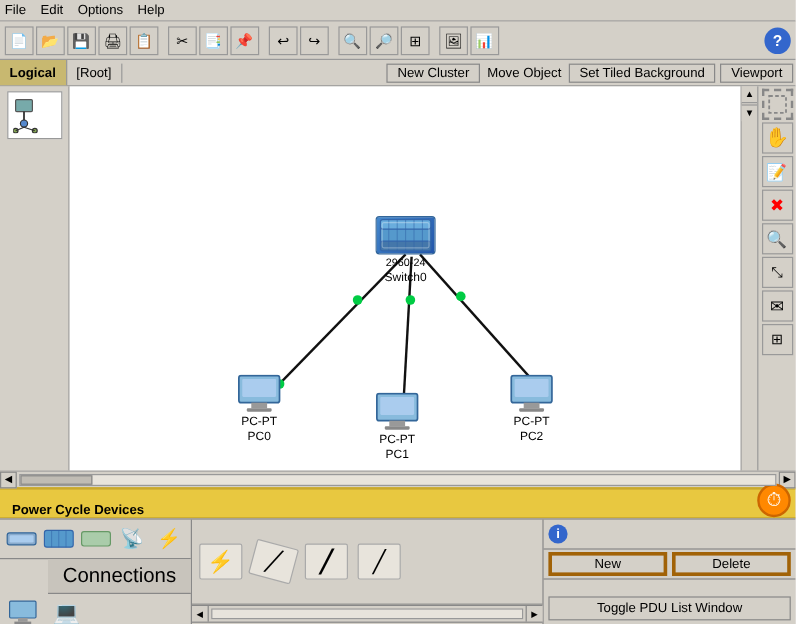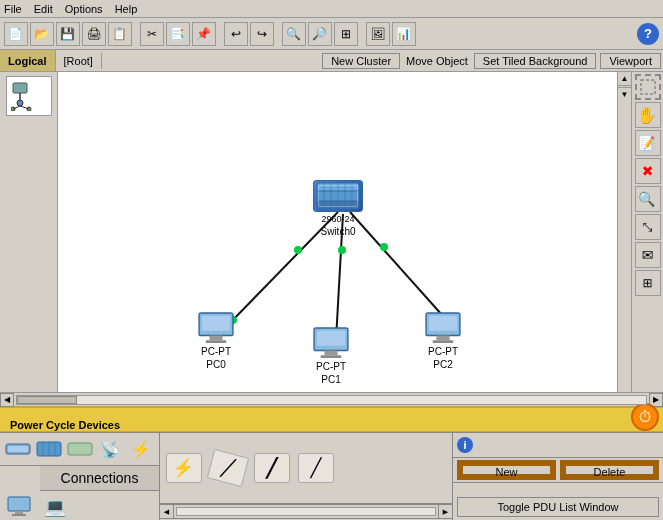--- a/index.html
+++ b/index.html
@@ -257,21 +257,21 @@
     }
     .dev-icon {
       width: 30px; height: 24px;
       display: flex; align-items: center; justify-content: center;
       cursor: pointer;
       font-size: 14px;
     }
     .connections-label {
       text-align: center;
       padding: 4px;
-      font-size: 14px;
+      font-size: 17px;
       background: #c8c4bc;
       border-bottom: 1px solid #888;
       margin-left: 40px;
     }
     .device-sub-icons {
       display: flex;
       padding: 4px;
       gap: 4px;
     }
     .sub-icon {
@@ -354,21 +354,21 @@
     .btn-row {
       display: flex;
       padding: 2px 4px;
       gap: 4px;
       border-bottom: 1px solid #888;
     }
     .action-btn {
       flex: 1;
       height: 20px;
       background: #d4d0c8;
-      border: 6px solid #a16207;
+      border: 3px solid #a16207;
       cursor: pointer;
       font-size: 11px;
     }
     .toggle-pdu-btn {
       width: 100%;
       height: 20px;
       background: #d4d0c8;
       border: 1px solid #888;
       cursor: pointer;
       font-size: 11px;

